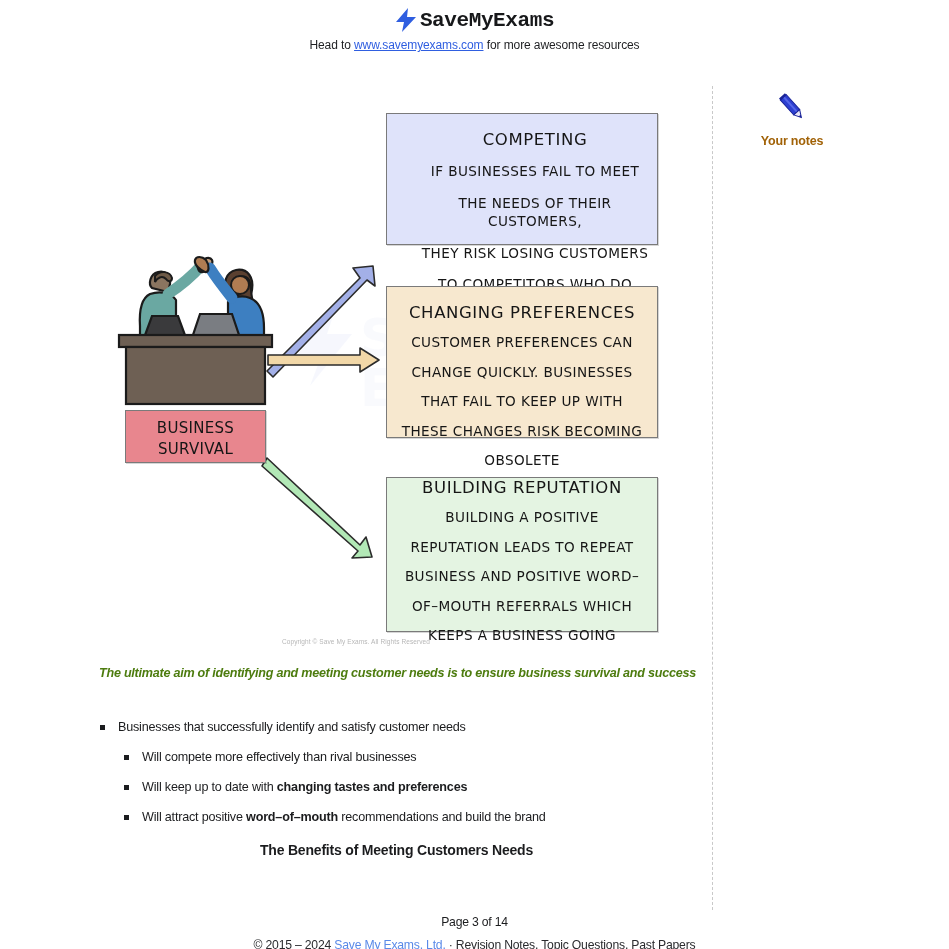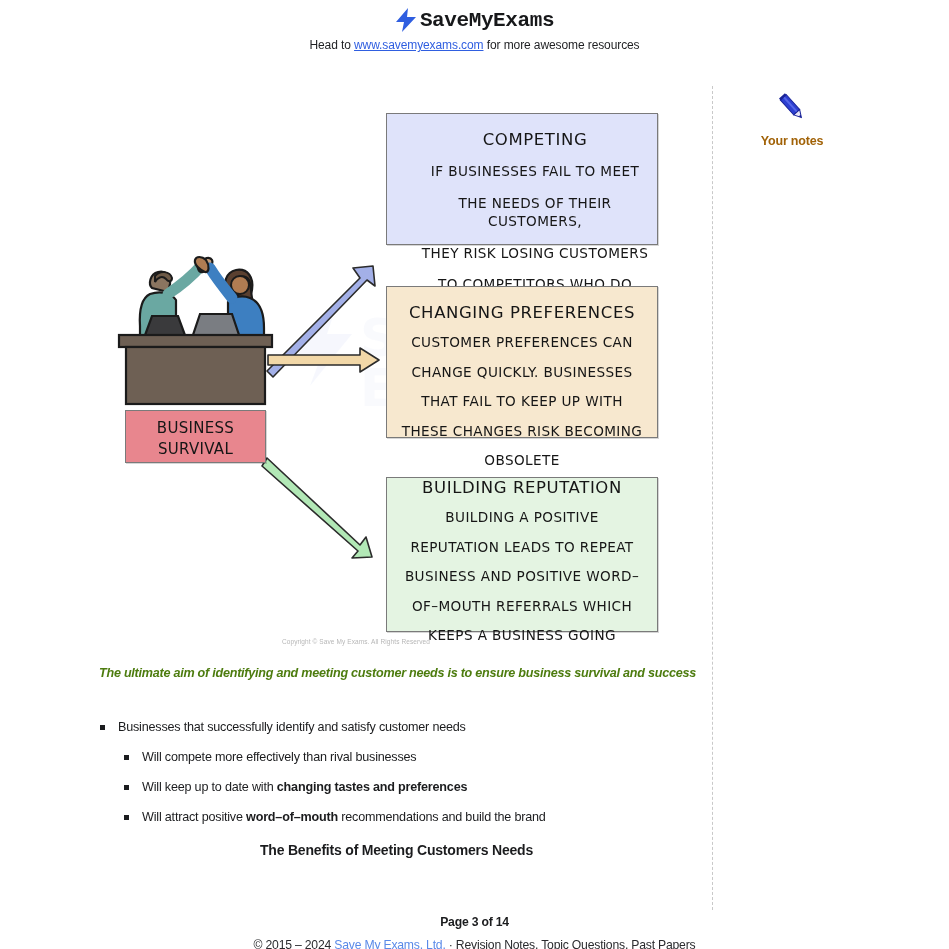--- a/index.html
+++ b/index.html
@@ -122,21 +122,21 @@
 
   .caption {
     position: absolute; left: 99px; top: 842px; width: 595px;
     text-align: center; font-size: 14px; font-weight: bold;
     color: #1b1c1e; letter-spacing: -0.2px;
   }
 
   
   .page-number {
     position: absolute; left: 0px; top: 915px; width: 949px;
-    text-align: center; font-size: 12.2px; font-weight: bold;
+    text-align: center; font-size: 12.2px; font-weight: normal;
     color: #1b1c1e; letter-spacing: -0.2px;
   }
   .footer-line {
     position: absolute; left: 0px; top: 938px; width: 949px;
     text-align: center; font-size: 12.2px; color: #2a2b2e;
     letter-spacing: -0.2px;
   }
   .footer-line a { color: #5a8ae8; text-decoration: none; }
 </style>
 </head>

